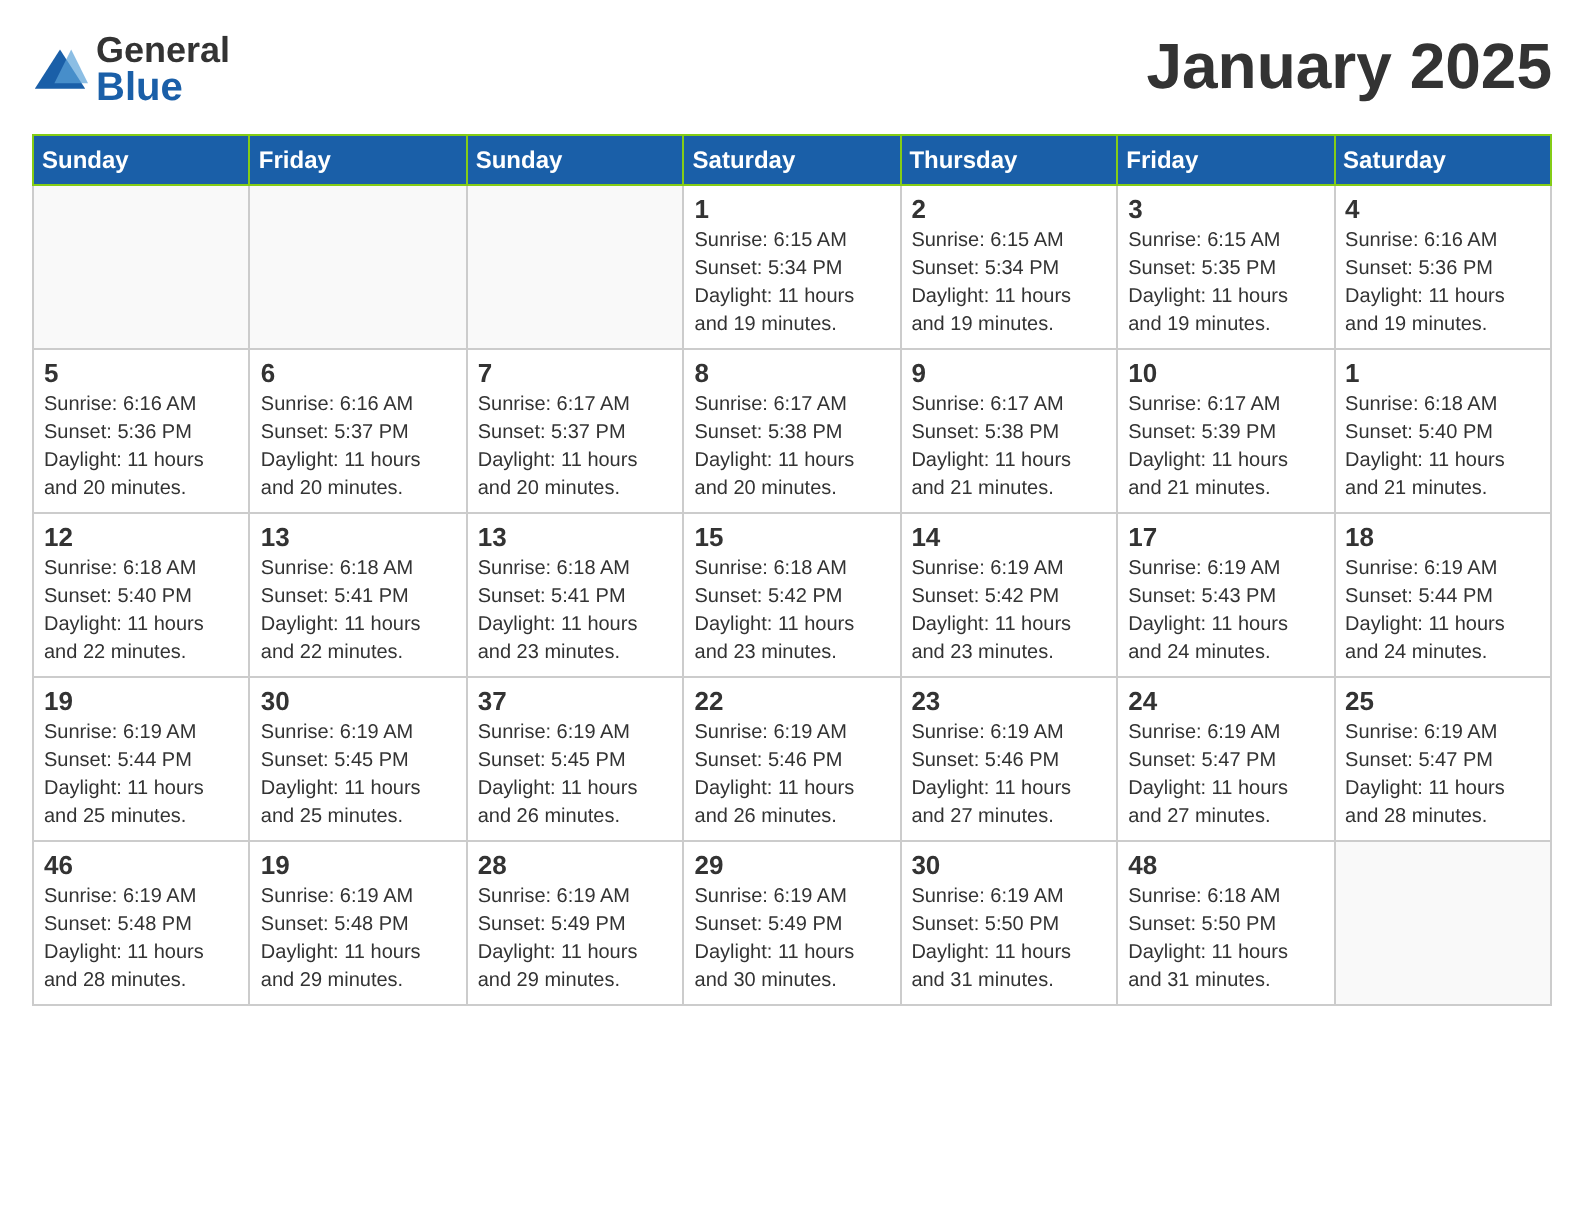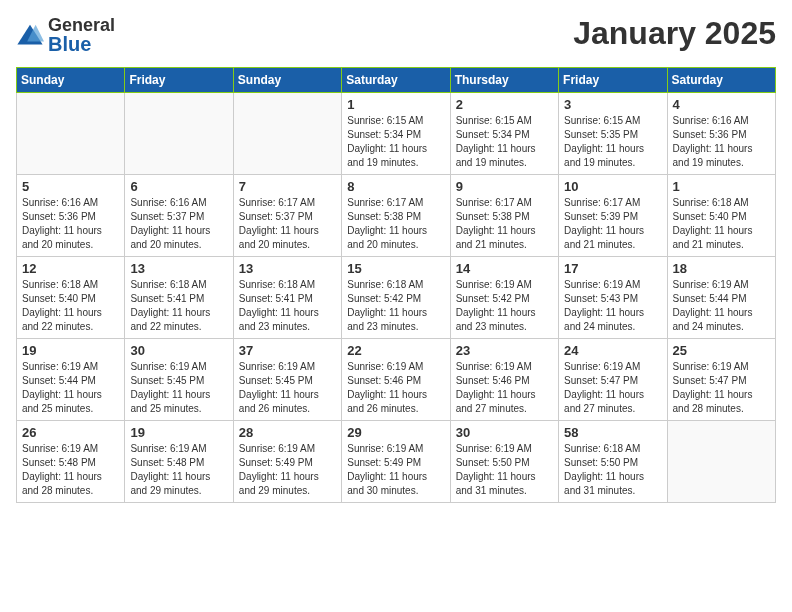--- a/index.html
+++ b/index.html
@@ -281,21 +281,21 @@
         </td>
         <td>
           <span class="day-num">25</span>
           <div class="day-info">Sunrise: 6:19 AM
 Sunset: 5:47 PM
 Daylight: 11 hours and 28 minutes.</div>
         </td>
       </tr>
       <tr>
         <td>
-          <span class="day-num">26</span>
+          <span class="day-num">46</span>
           <div class="day-info">Sunrise: 6:19 AM
 Sunset: 5:48 PM
 Daylight: 11 hours and 28 minutes.</div>
         </td>
         <td>
           <span class="day-num">19</span>
           <div class="day-info">Sunrise: 6:19 AM
 Sunset: 5:48 PM
 Daylight: 11 hours and 29 minutes.</div>
         </td>
@@ -311,21 +311,21 @@
 Sunset: 5:49 PM
 Daylight: 11 hours and 30 minutes.</div>
         </td>
         <td>
           <span class="day-num">30</span>
           <div class="day-info">Sunrise: 6:19 AM
 Sunset: 5:50 PM
 Daylight: 11 hours and 31 minutes.</div>
         </td>
         <td>
-          <span class="day-num">58</span>
+          <span class="day-num">48</span>
           <div class="day-info">Sunrise: 6:18 AM
 Sunset: 5:50 PM
 Daylight: 11 hours and 31 minutes.</div>
         </td>
         <td class="empty"></td>
       </tr>
     </tbody>
 </table>
 
 </body></html>

